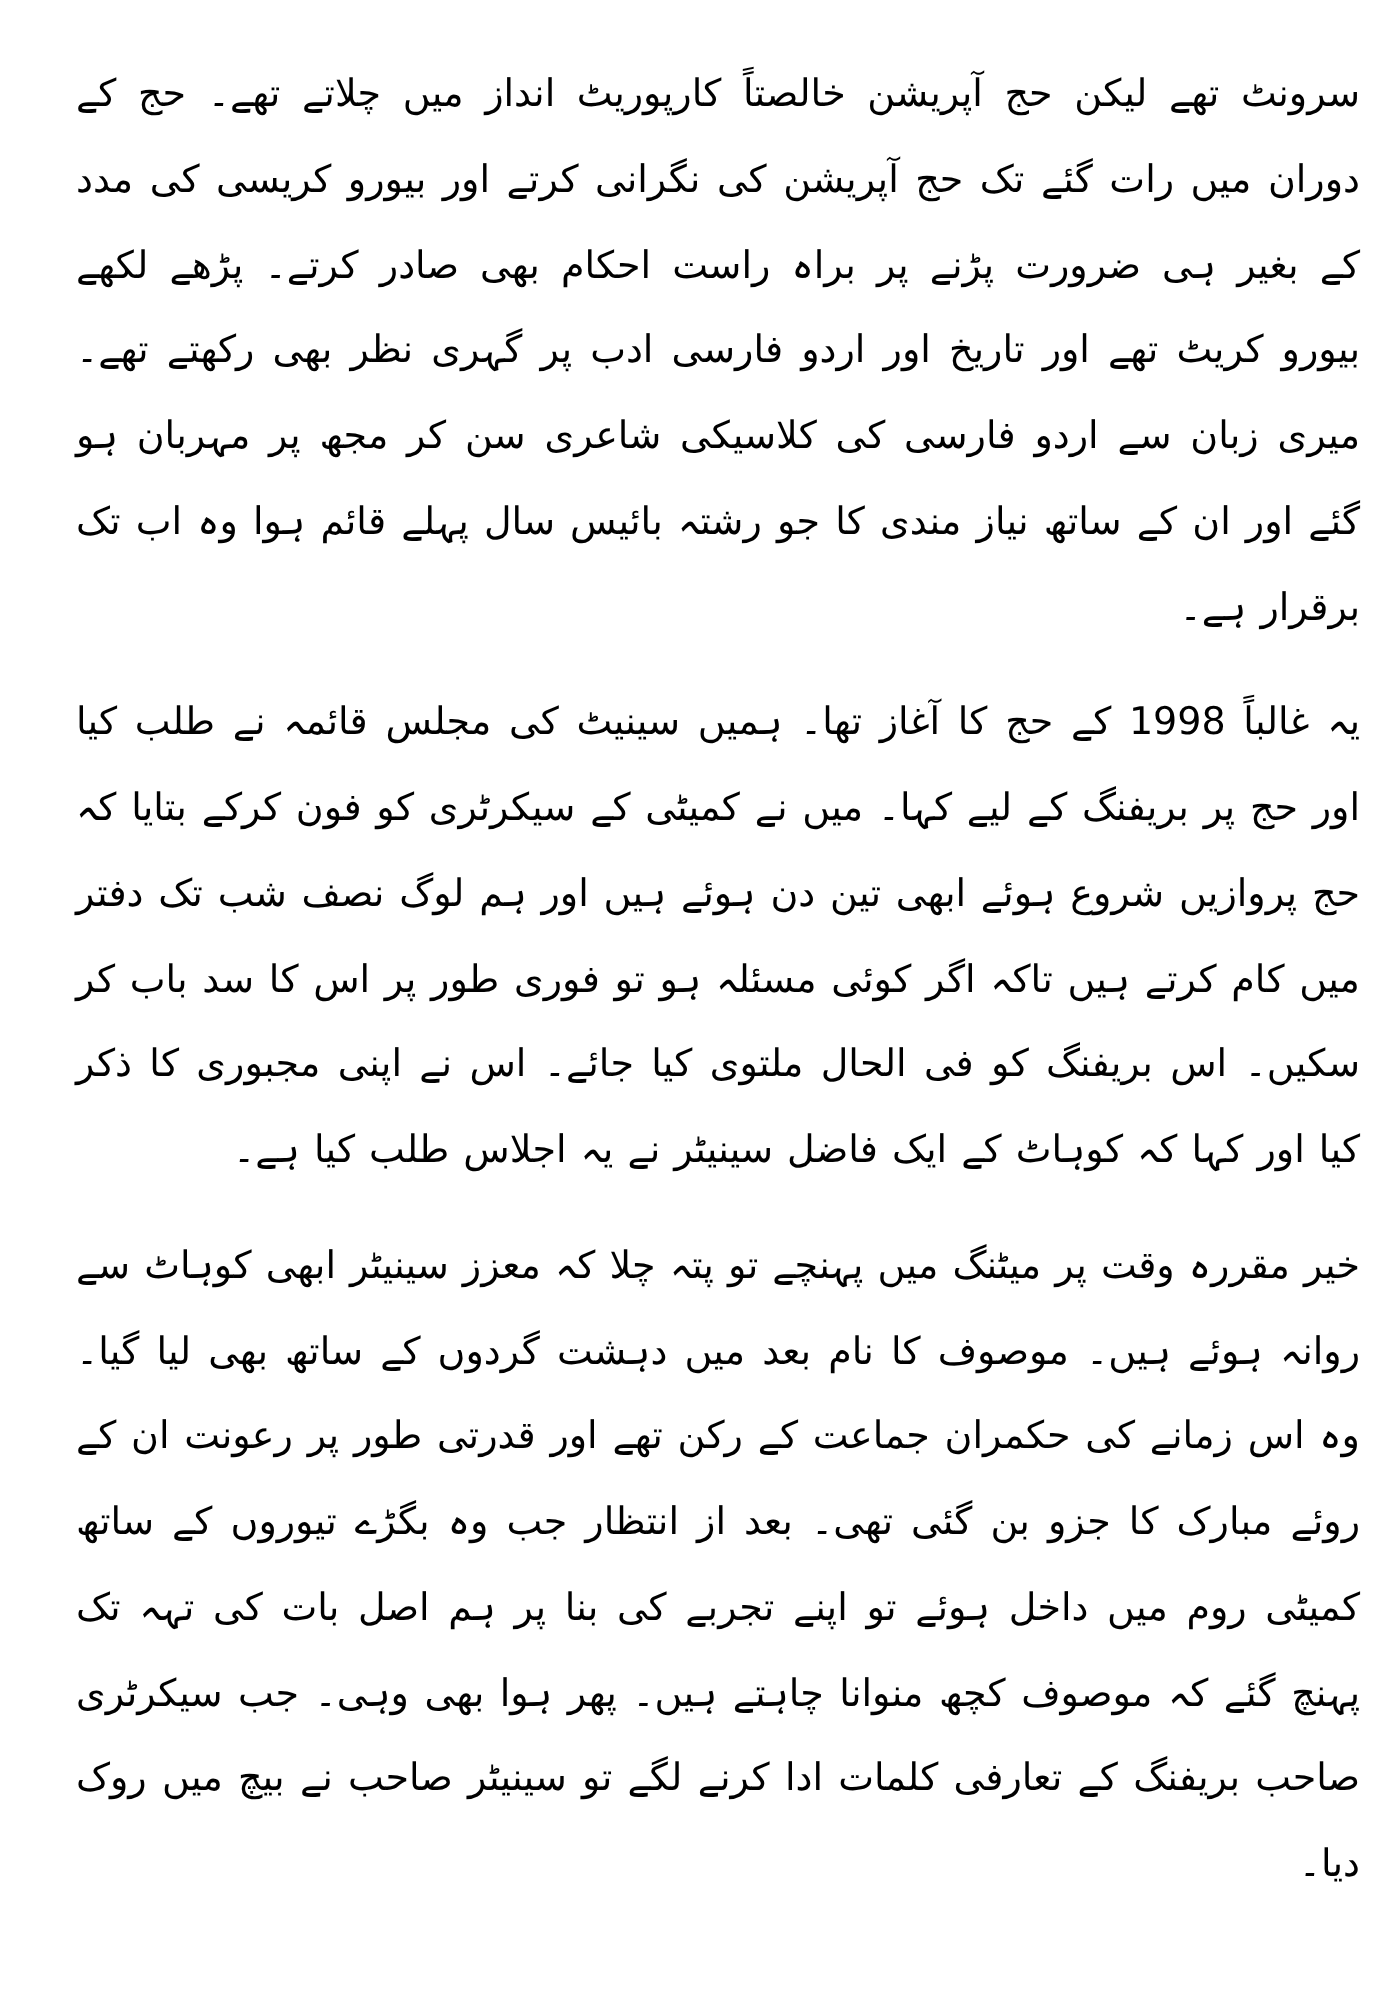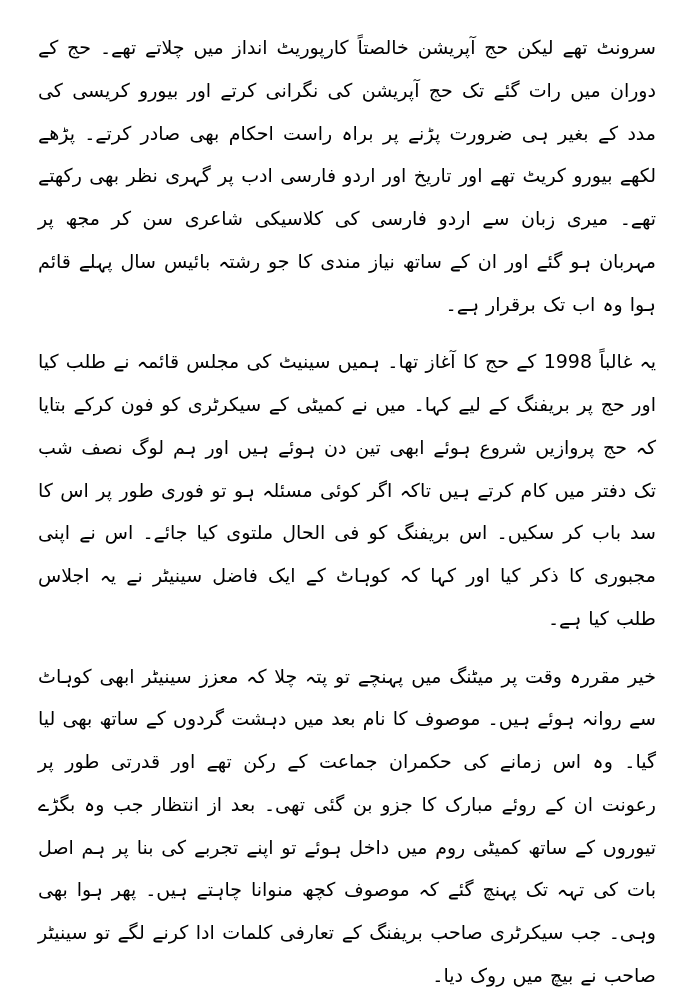--- a/index.html
+++ b/index.html
@@ -5,21 +5,21 @@
     html, body {
       margin: 0;
       padding: 0;
       background: #ffffff;
     }
     .page {
       box-sizing: border-box;
       width: 700px;
       height: 1004px;
       background: #ffffff;
-      padding: 26px 44px 20px 38px;
+      padding: 26px 20px 20px 38px;
       overflow: hidden;
       font-family: "DejaVu Sans", sans-serif;
       color: #000000;
     }
     .para {
       direction: rtl;
       margin: 0 0 15px 0;
       font-size: 19px;
       line-height: 2.25;
       text-align: justify;

